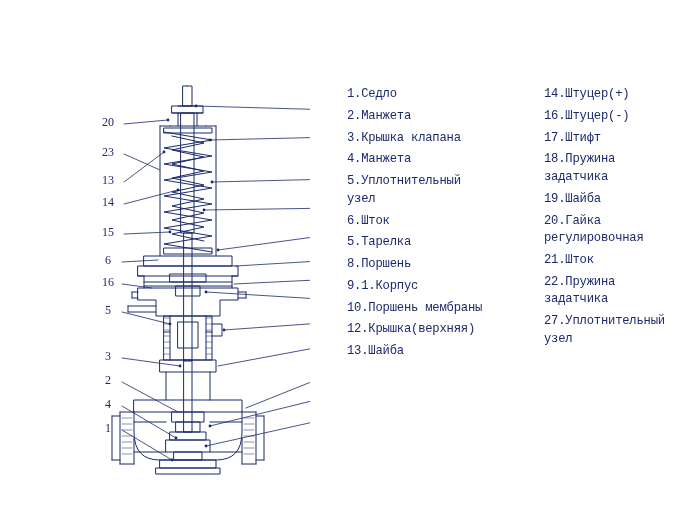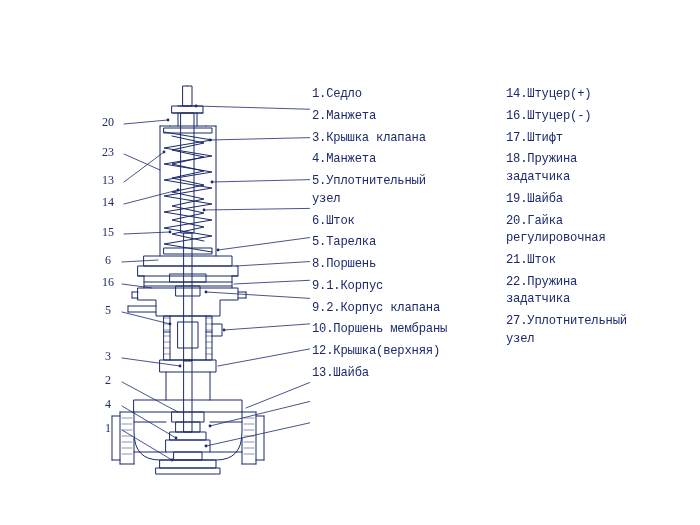--- a/index.html
+++ b/index.html
@@ -40,20 +40,21 @@
     left: 312px;
     top: 86px;
     width: 380px;
     height: 400px;
     display: flex;
     gap: 14px;
     font-family: "Liberation Serif", serif;
   }
   .legend-col {
     width: 180px;
+    margin-left: 35px;
   }
   .legend-item {
     font-size: 13.2px;
     line-height: 17.6px;
     color: #1b2a6b;
     margin-bottom: 4.2px;
     white-space: pre-wrap;
     letter-spacing: 0.1px;
   }
   .legend-item.mono {
@@ -267,21 +268,20 @@
       <div class="legend-item mono">1.Седло</div>
       <div class="legend-item mono">2.Манжета</div>
       <div class="legend-item mono">3.Крышка клапана</div>
       <div class="legend-item mono">4.Манжета</div>
       <div class="legend-item mono">5.Уплотнительный
 узел</div>
       <div class="legend-item mono">6.Шток</div>
       <div class="legend-item mono">5.Тарелка</div>
       <div class="legend-item mono">8.Поршень</div>
       <div class="legend-item mono">9.1.Корпус</div>
-      <div class="legend-item mono">9.2.Корпус клапана</div>
       <div class="legend-item mono">10.Поршень мембраны</div>
       <div class="legend-item mono">12.Крышка(верхняя)</div>
       <div class="legend-item mono">13.Шайба</div>
     </div>
     <div class="legend-col">
       <div class="legend-item mono">14.Штуцер(+)</div>
       <div class="legend-item mono">16.Штуцер(-)</div>
       <div class="legend-item mono">17.Штифт</div>
       <div class="legend-item mono">18.Пружина
 задатчика</div>

